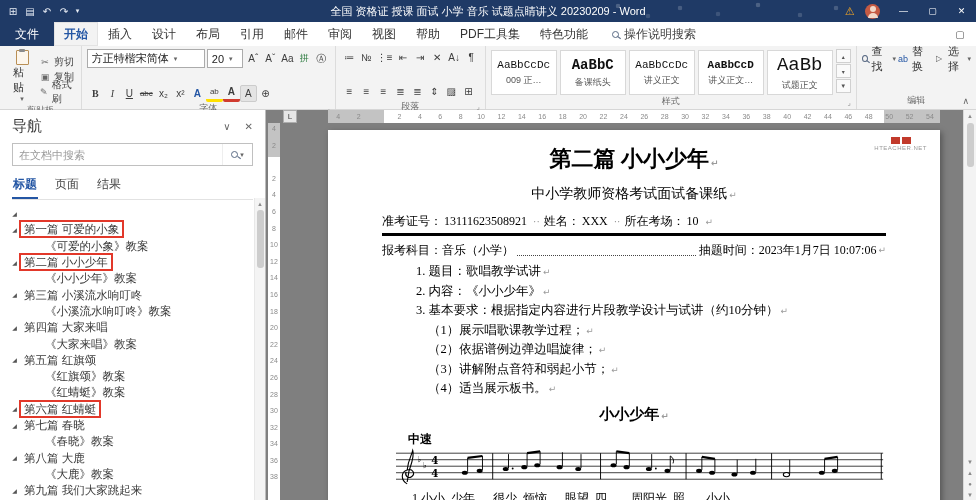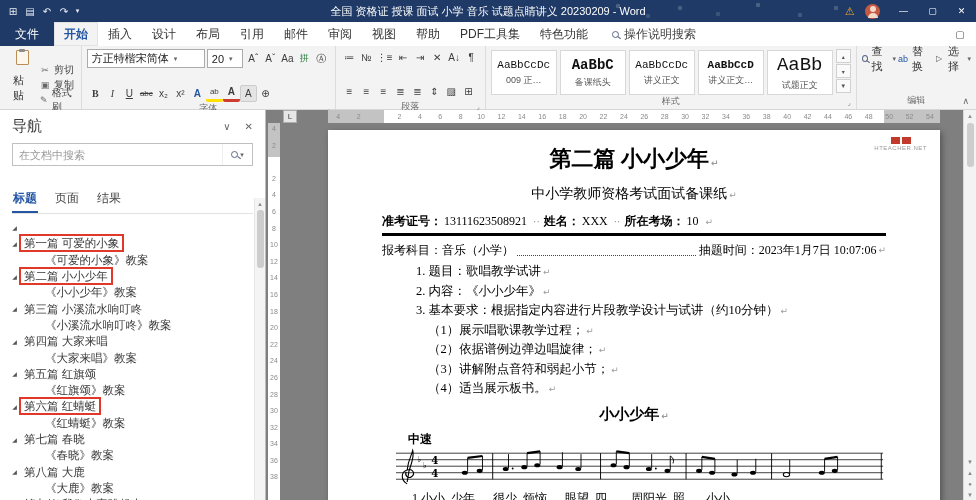--- a/index.html
+++ b/index.html
@@ -33,21 +33,21 @@
 .tellme{display:flex;align-items:center;gap:5px;margin-left:14px;color:#444}
 .tabrow-right{margin-left:auto;display:flex;align-items:center;padding-right:8px}
 .tabrow-right .qbtn{color:#555}
 
 .ribbon{height:64px;background:#f3f3f3;border-bottom:1px solid #d6d6d6;display:flex;position:relative}
 .rgroup{display:flex;flex-direction:column;border-right:1px solid #dcdcdc;padding:3px 5px 0}
 .gbody{flex:1;display:flex}
 .gbody.col{flex-direction:column;gap:17px}
 .glabel{height:15px;font-size:9px;color:#6b6b6b;display:flex;align-items:flex-start;justify-content:center;position:relative;padding:0 9px}
 .dlauncher{position:absolute;right:0;bottom:2px;font-size:7px;color:#888}
-.paste-big{display:flex;flex-direction:column;align-items:center;justify-content:center;padding:1px 8px;font-size:11px;color:#333;gap:8px}
+.paste-big{display:flex;flex-direction:column;align-items:center;justify-content:center;padding:1px 8px;font-size:11px;color:#333;gap:0}
 .clip-icon{width:13px;height:15px;background:#fdf6ec;border:1px solid #b98f55;border-radius:1px;position:relative}
 .clip-icon::before{content:"";position:absolute;left:2.5px;top:-2.5px;width:6px;height:3px;background:#8c8c8c;border-radius:1px}
 .clip-tools{display:flex;flex-direction:column;justify-content:center;gap:1px}
 .clip-tool{display:flex;align-items:center;gap:3px;font-size:10px;color:#444;height:14px}
 .cicon{width:12px;text-align:center;font-size:9px;color:#666}
 .frow{display:flex;align-items:center;gap:2px}
 .combo{height:19px;background:#fff;border:1px solid #ababab;display:flex;align-items:center;padding:0 4px;gap:5px}
 .combo .cval{font-size:11px;color:#222;white-space:nowrap;overflow:hidden}
 .wname{width:118px}.wsize{width:36px}
 .arr{font-size:7px;color:#666}
@@ -81,21 +81,21 @@
 
 .main{display:flex;height:390px}
 .navpane{width:266px;background:#fff;border-right:1px solid #bdbdbd;display:flex;flex-direction:column;position:relative;flex:none}
 .nav-header{display:flex;align-items:center;padding:7px 12px 4px;gap:14px}
 .nav-title{font-size:15px;color:#3f3f3f;margin-right:auto}
 .nav-hbtn{font-size:10px;color:#666}
 .nav-search{margin:3px 12px 0;height:23px;border:1px solid #c0c0c0;display:flex;align-items:center}
 .nav-search input{flex:1;border:0;outline:0;padding:0 6px;font-size:11px;font-family:inherit;color:#333;min-width:0}
 .nav-search input::placeholder{color:#999}
 .search-btn{width:30px;height:100%;display:flex;align-items:center;justify-content:center;gap:2px;border-left:1px solid #eee}
-.nav-tabs{display:flex;gap:16px;margin:23px 12px 0;border-bottom:1px solid #e2e2e2}
+.nav-tabs{display:flex;gap:16px;margin:9px 12px 0;border-bottom:1px solid #e2e2e2}
 .nav-tab{padding:1px 1px 4px;color:#444}
 .nav-tab.active{color:#2456a4;border-bottom:2px solid #2456a4;font-weight:bold}
 .nav-list{flex:1;padding:5px 0 0 8px;overflow:hidden;font-size:11.5px;color:#3a3a3a}
 .nav-item{display:flex;align-items:center;height:16.3px;white-space:nowrap}
 .nav-item .tri{width:13px;font-size:6px;color:#555;flex:none;text-align:center}
 .nav-item.child{padding-left:21px}
 .nav-item .lbl{padding:0 3px;line-height:14px}
 .lbl.red-box{outline:2px solid #e2382a}
 .nav-scroll{position:absolute;top:88px;right:0;bottom:0;width:11px;background:#f4f4f4;border-left:1px solid #e8e8e8;display:flex;flex-direction:column;align-items:center}
 .sarrow{font-size:6px;color:#8a8a8a;height:11px;display:flex;align-items:center;justify-content:center;width:100%}
@@ -114,21 +114,21 @@
 .vnum{height:16.6px;font-size:7px;color:#8a8a8a;text-align:center}
 .page{position:absolute;left:62px;top:20px;width:612px;height:640px;background:#fff;box-shadow:2px 2px 6px rgba(0,0,0,.35);padding:12px 54px 0;font-family:"Liberation Serif","DejaVu Serif",serif;color:#000}
 .logo{position:absolute;top:7px;right:13px;text-align:center}
 .logo-mark{display:flex;gap:2px;justify-content:center}
 .lm{width:9px;height:7px;background:#c23a2b;display:inline-block}
 .logo-text{font-size:6px;color:#999;letter-spacing:.5px;margin-top:1px;font-family:"Liberation Sans",sans-serif}
 .pmark::after{content:"↵";color:#9b9b9b;font-size:9px;margin-left:2px;font-family:"DejaVu Sans",sans-serif}
 .doc-title{text-align:center;font-size:22px;font-weight:bold;line-height:30px;margin-top:2px}
 .doc-subtitle{text-align:center;font-size:14px;line-height:20px;margin-top:6px}
 .ticket{font-size:12px;line-height:16px;margin-top:8px}
-.tl{font-weight:bold}
+.tl{font-weight:normal}
 .tv{padding:0 2px}
 .dots{color:#888;font-size:10px;padding:0 4px}
 .dbl-rule{height:2px;border-top:2.5px solid #000;border-bottom:1.2px solid #000;margin-top:3px}
 .subject{display:flex;align-items:flex-end;font-size:12px;line-height:18px;margin-top:5px}
 .leader{flex:1;border-bottom:1.6px dotted #444;margin:0 3px 3px}
 .doc-lines{margin-top:3px}
 .doc-line{font-size:12.5px;line-height:18.5px;padding-left:34px}
 .doc-line.indent{padding-left:46px}
 .song-title{text-align:center;font-size:15px;font-weight:bold;line-height:22px;margin-top:4px}
 .tempo{font-size:12px;font-weight:bold;padding-left:26px;line-height:16px;margin-top:4px}
@@ -427,27 +427,27 @@
           <span class="lbl">《大家来唱》教案</span>
         </div>
           <div class="nav-item">
           <span class="tri">◢</span>
           <span class="lbl">第五篇 红旗颂</span>
         </div>
           <div class="nav-item child">
           <span class="tri"></span>
           <span class="lbl">《红旗颂》教案</span>
         </div>
+          <div class="nav-item child">
+          <span class="tri"></span>
+          <span class="lbl">《红蜻蜓》教案</span>
+        </div>
           <div class="nav-item">
           <span class="tri">◢</span>
           <span class="lbl red-box">第六篇 红蜻蜓</span>
-        </div>
-          <div class="nav-item child">
-          <span class="tri"></span>
-          <span class="lbl">《红蜻蜓》教案</span>
         </div>
           <div class="nav-item">
           <span class="tri">◢</span>
           <span class="lbl">第七篇 春晓</span>
         </div>
           <div class="nav-item child">
           <span class="tri"></span>
           <span class="lbl">《春晓》教案</span>
         </div>
           <div class="nav-item">

